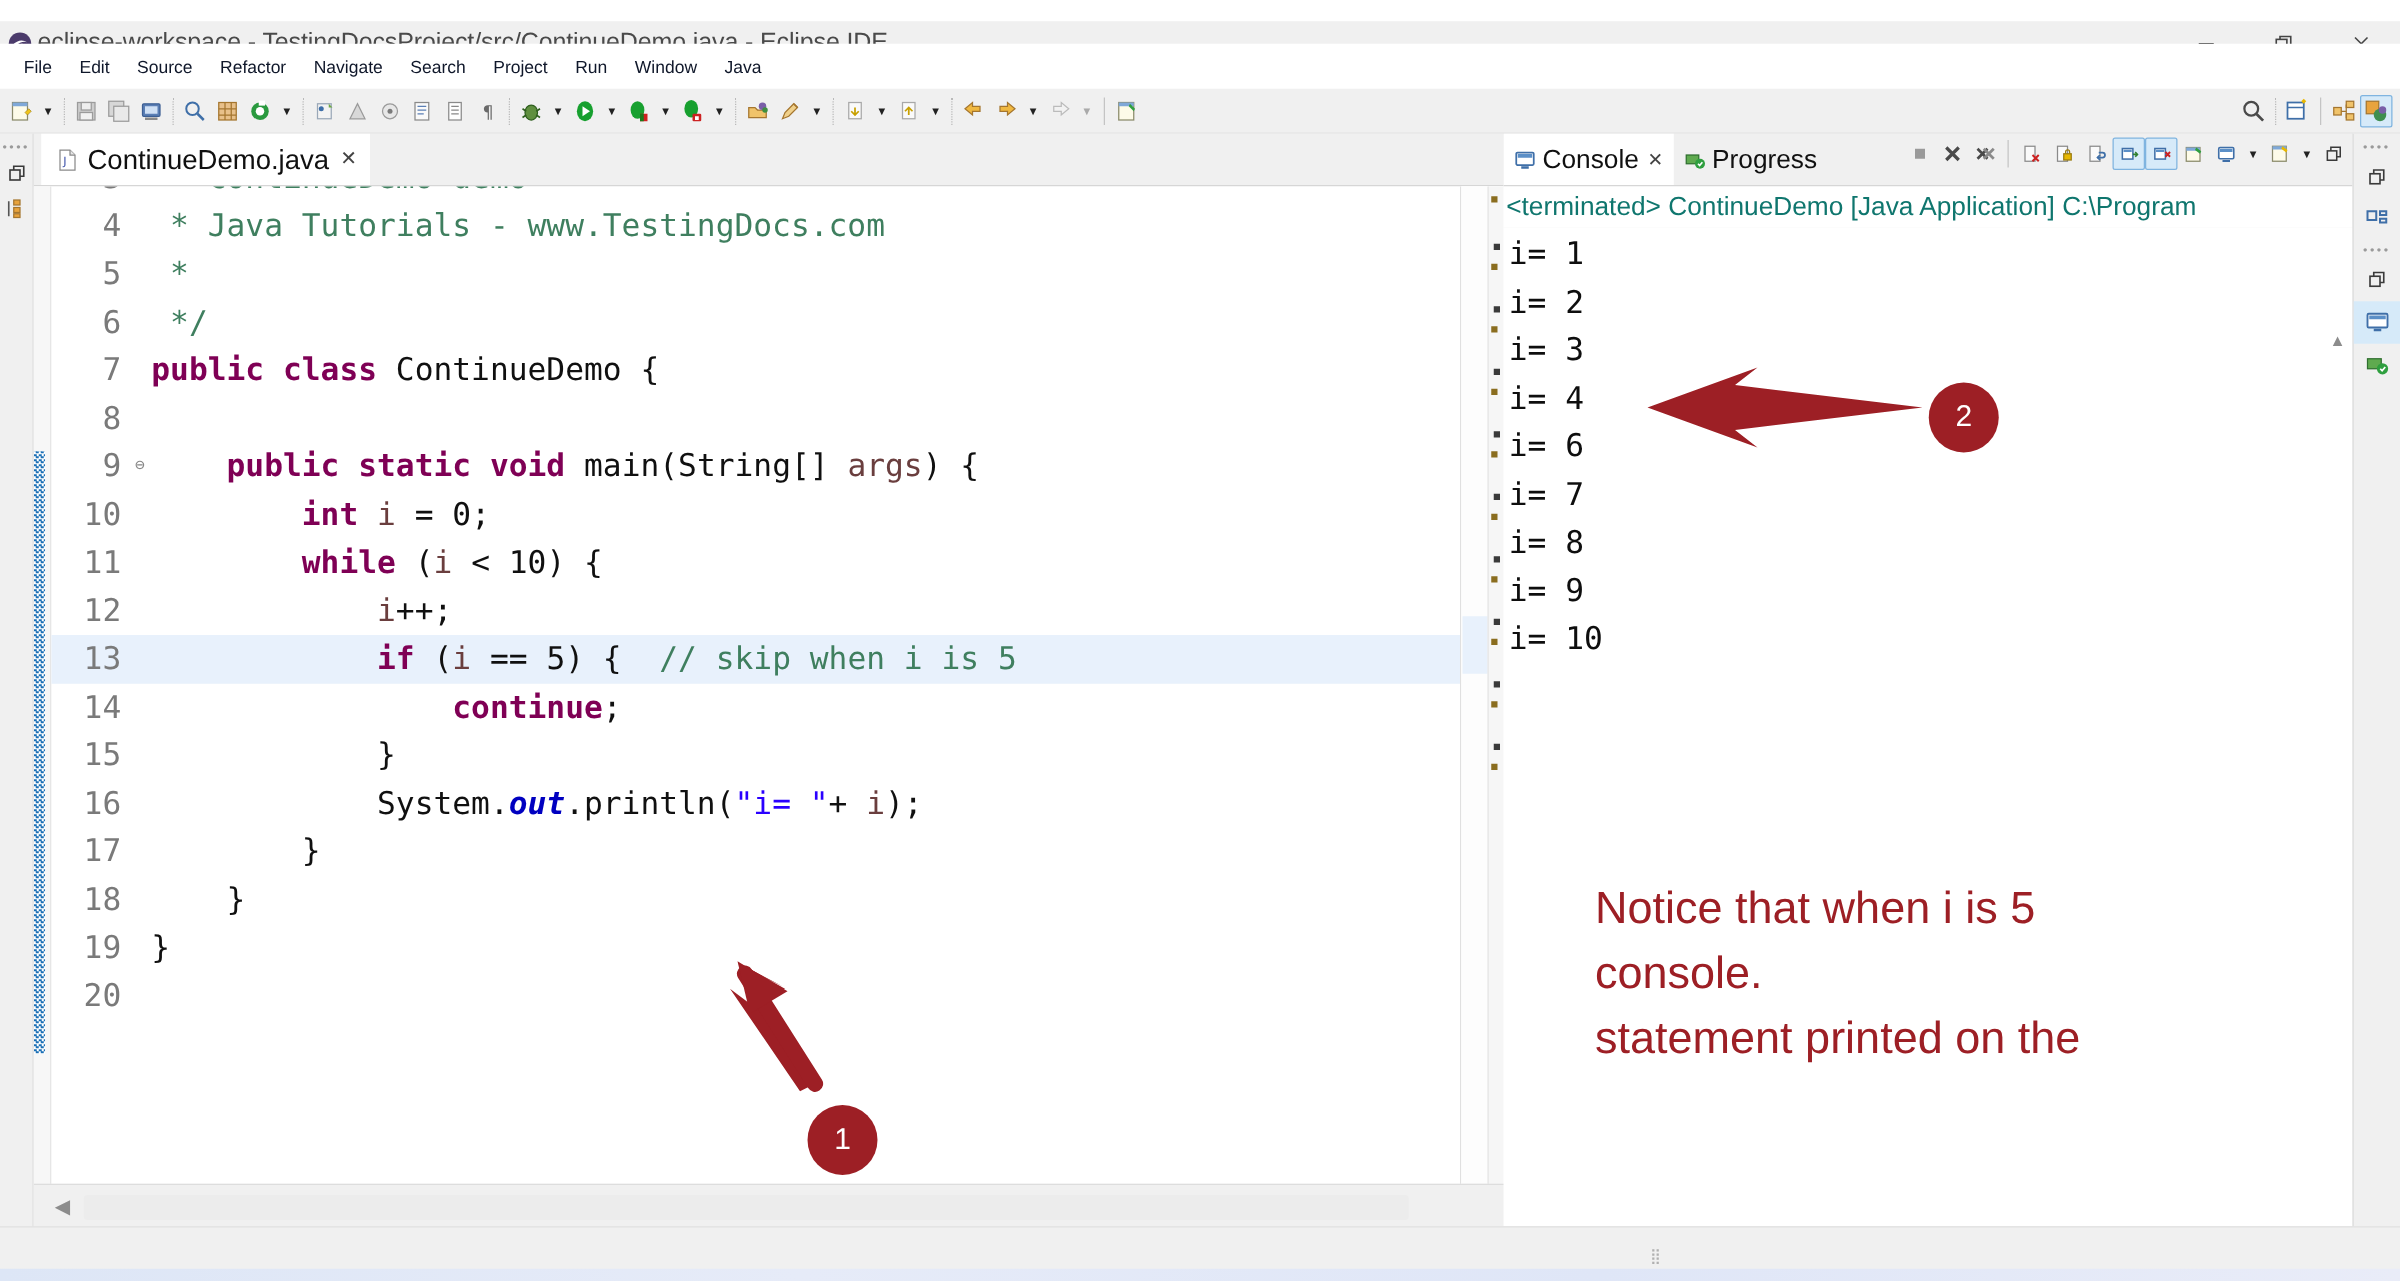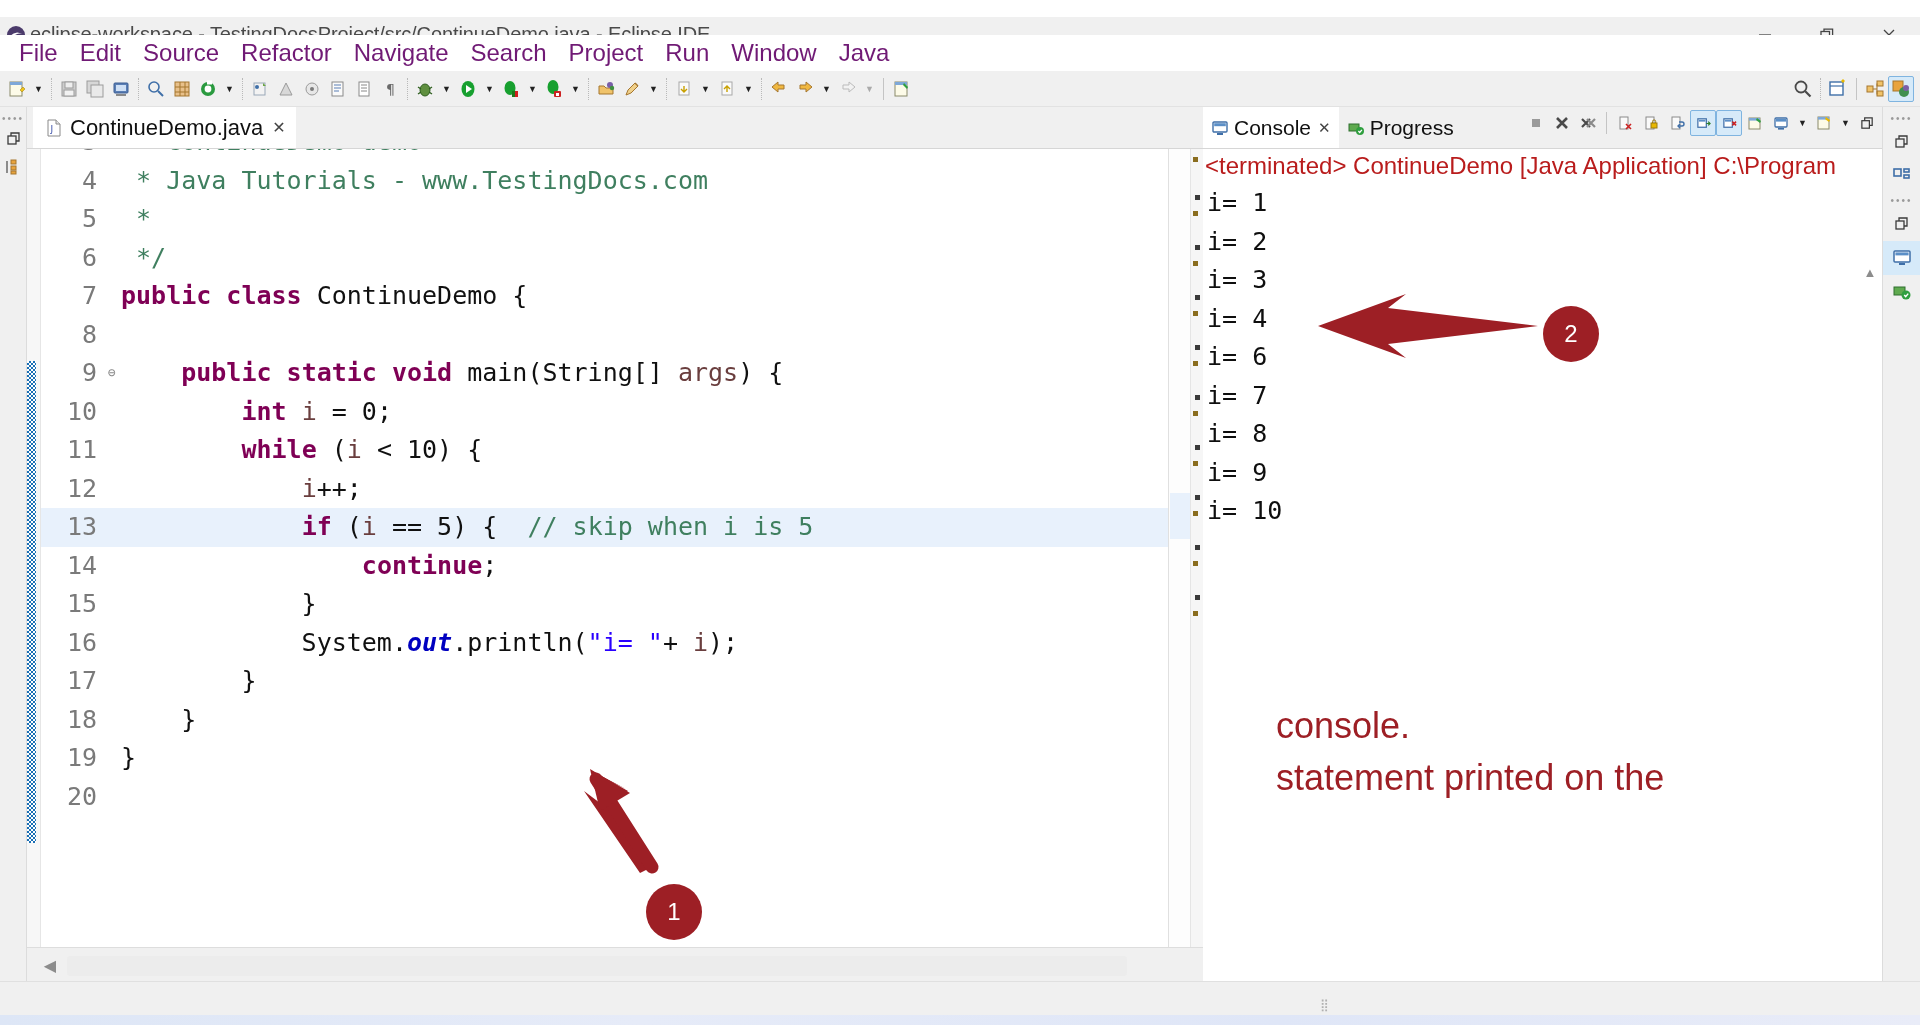--- a/index.html
+++ b/index.html
@@ -31,21 +31,21 @@
     color: #555;
   }
 
   
   #menubar {
     position: absolute; left: 0; top: 35px; width: 1920px; height: 36px;
     background: #ffffff;
     display: flex; align-items: center; padding-left: 8px;
   }
   .menu-item {
-    font-size: 24px; color: #701a75; padding: 2px 11px;
+    font-size: 14px; color: #0f172a; padding: 2px 11px;
     white-space: nowrap; line-height: 28px;
   }
 
   
   #toolbar {
     position: absolute; left: 0; top: 71px; width: 1920px; height: 36px;
     background: #f0f0f0;
     display: flex; align-items: center; padding-left: 4px;
     border-bottom: 1px solid #e2e2e2;
   }
@@ -200,21 +200,21 @@
   #console-tools {
     position: absolute; right: 2px; top: 3px; height: 26px;
     display: flex; align-items: center;
   }
   #console-head {
     position: absolute; left: 0; top: 41px; width: 679px; height: 34px;
     background: #ffffff; border-top: 1px solid #d6d6d6;
     display: flex; align-items: center; overflow: hidden;
   }
   #console-head span {
-    font-size: 24px; color: #b91c1c; white-space: nowrap; padding-left: 2px;
+    font-size: 21px; color: #0f766e; white-space: nowrap; padding-left: 2px;
   }
   #console-body {
     position: absolute; left: 0; top: 75px; width: 679px; height: 880px;
     background: #ffffff; overflow: hidden;
   }
   #console-out {
     position: absolute; left: 4px; top: 2px; right: 24px;
     font-family: "DejaVu Sans Mono", monospace;
     font-size: 25px; line-height: 38.5px; color: #0e0e0e; white-space: pre;
   }
@@ -806,16 +806,17 @@
     <path d="M20 14 L60 38 L30 56 Z" fill="#9d1f25"></path>
   </svg>
   <div class="badge" style="left:646px;top:884px;width:56px;height:56px;">1</div>
 
   <svg style="position:absolute;left:1310px;top:290px;" width="230" height="72">
     <path d="M228 36 L78 18 L96 4 L8 36 L96 68 L78 54 Z" fill="#9d1f25"></path>
   </svg>
   <div class="badge" style="left:1543px;top:306px;width:56px;height:56px;">2</div>
 
   <div class="note-text" style="left:1276px;top:700px;width:560px;">
+    <div>Notice that when i is 5</div>
     <div>console.</div>
     <div>statement printed on the</div>
   </div>
 </div>
 
 </body></html>

